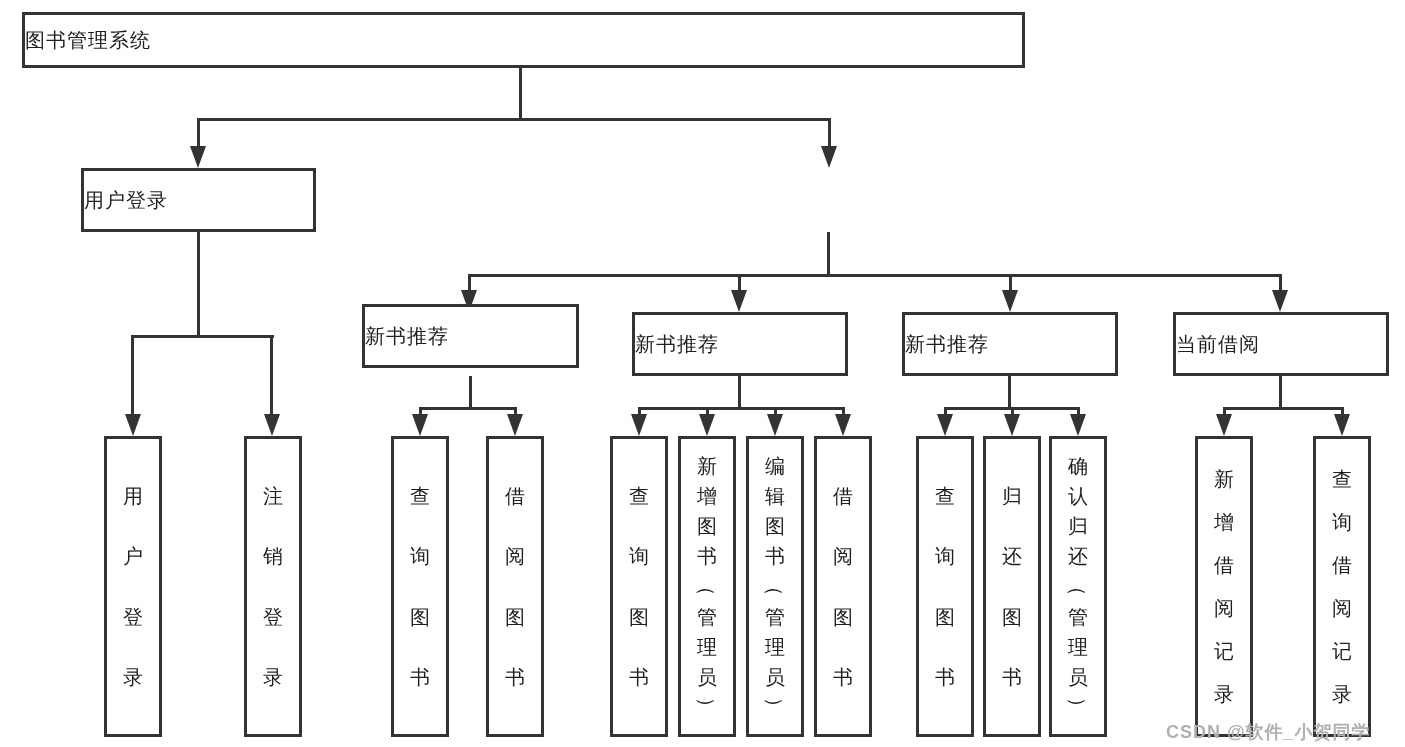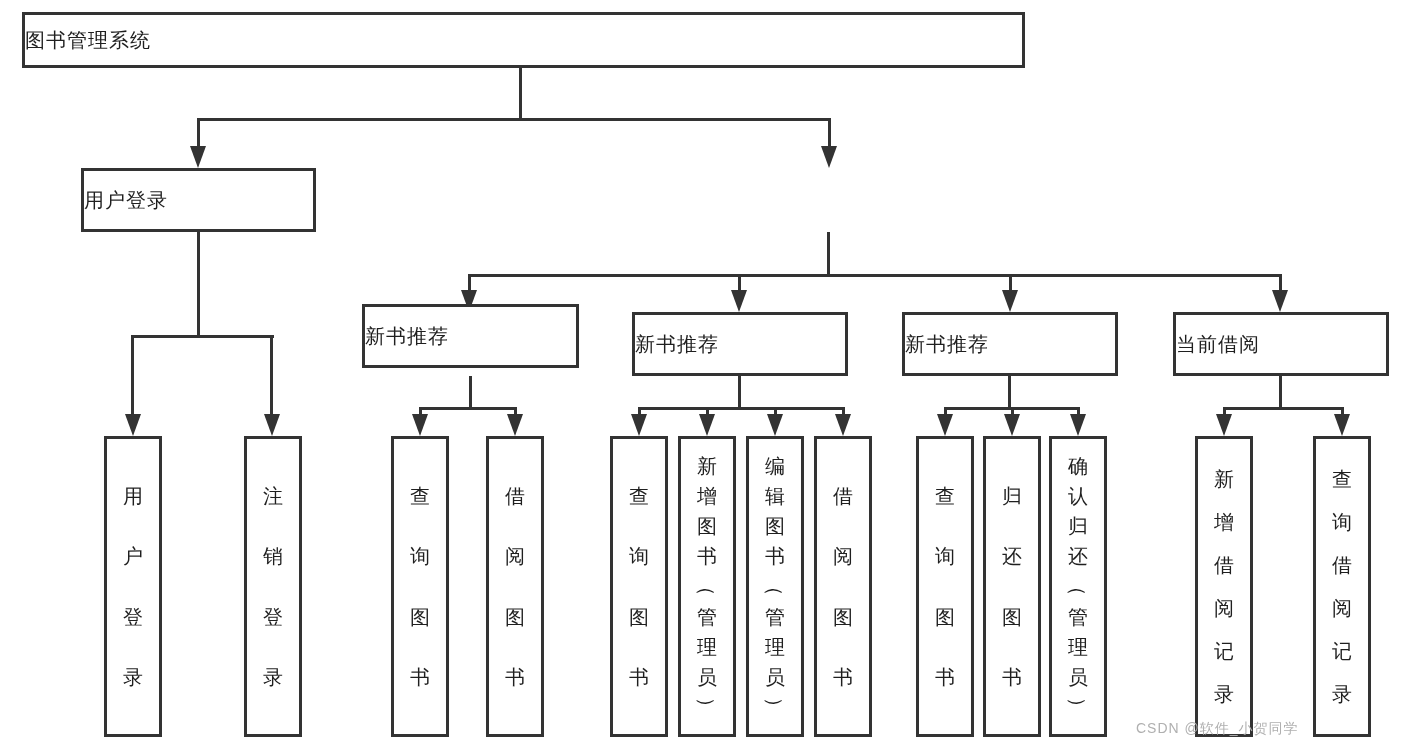--- a/index.html
+++ b/index.html
@@ -58,25 +58,26 @@
   .hl { position: absolute; height: 3px; background: var(--line); }
   .arrow {
     position: absolute;
     width: 0; height: 0;
     border-left: 8px solid transparent;
     border-right: 8px solid transparent;
     border-top: 22px solid var(--line);
   }
   .watermark {
     position: absolute;
-    left: 1136px; top: 720px;
-    font-size: 14px;
+    left: 1166px; top: 720px;
+    font-size: 18px;
     letter-spacing: 1px;
     color: var(--watermark);
     white-space: nowrap;
+    font-weight: bold;
   }
 </style>
 </head>
 <body>
 
 <div class="canvas">
 
   <div class="box" style="left:22px; top:12px; width:1003px; height:56px;">
     <span class="hlabel">图书管理系统</span>
   </div>

